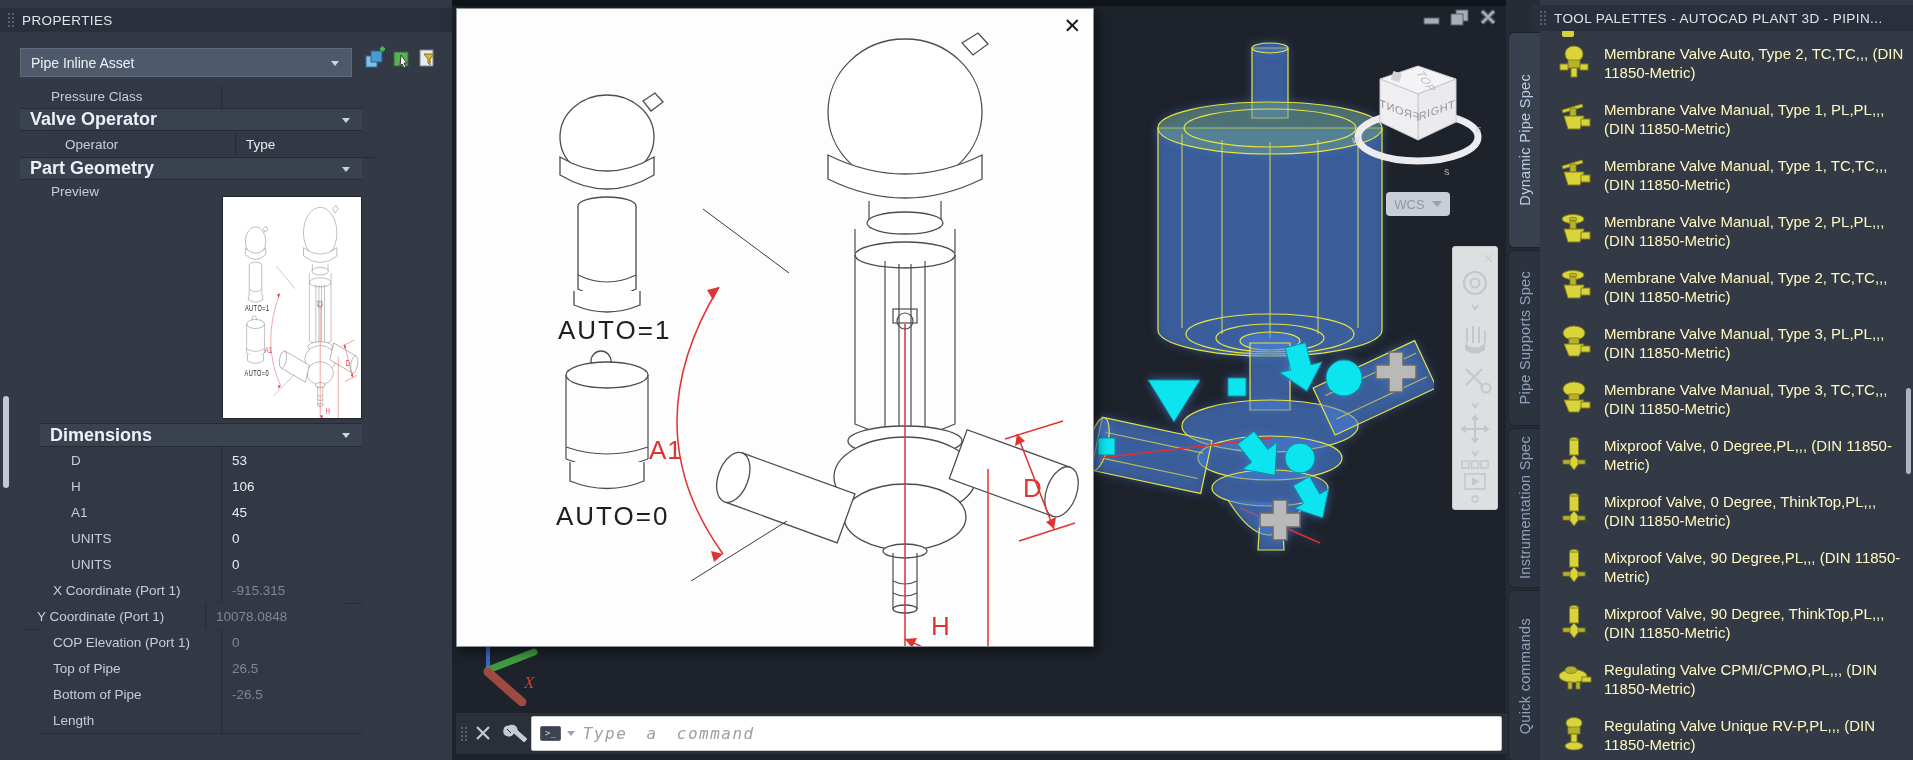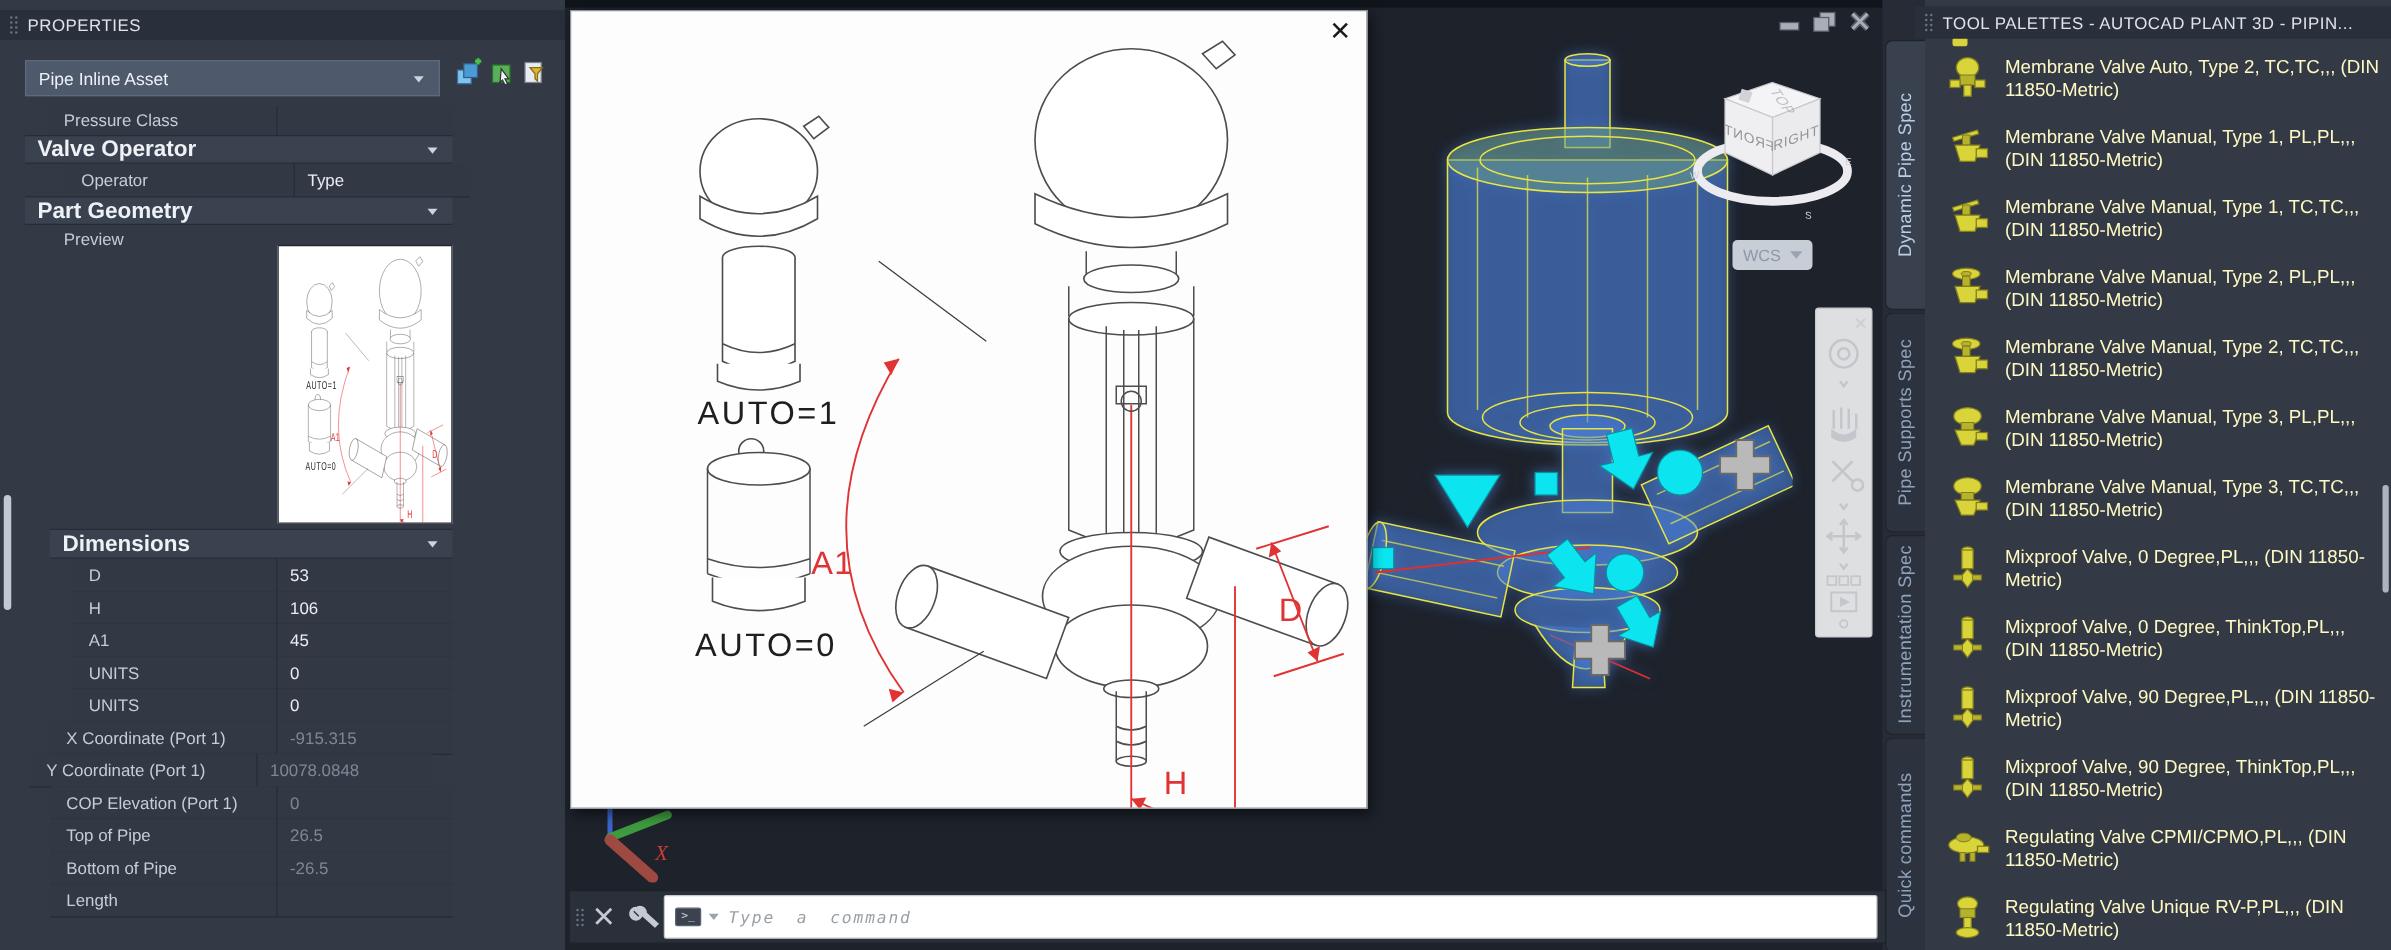--- a/index.html
+++ b/index.html
@@ -38,21 +38,21 @@
   .vcface{stroke:#c8c8cd;stroke-width:1;}
   .vctext{font-size:11px;fill:#94949c;letter-spacing:.5px;font-family:"Liberation Sans",sans-serif;}
   .vccompass{font-size:8px;fill:#cfcfd6;font-family:"Liberation Sans",sans-serif;}
   .wcs{position:absolute;background:rgba(230,236,245,.85);border-radius:4px;color:#8f98a8;font-size:13px;display:flex;align-items:center;justify-content:center;gap:7px;}
   .wcs .tri{width:0;height:0;border-left:5px solid transparent;border-right:5px solid transparent;border-top:6px solid #9aa3b2;}
   
   .navbar{position:absolute;background:rgba(248,249,250,.88);border:1px solid #c9ccd1;border-radius:3px;}
   
   .cmdbar{position:absolute;background:#2a303a;border:1px solid #1c212a;display:flex;align-items:center;z-index:6;}
   .cmdinput{flex:1;height:33px;background:#fff;border:1px solid #c8c8c8;border-radius:2px;display:flex;align-items:center;gap:6px;padding:0 8px;margin-right:6px;}
-  .cmdinput input{flex:1;border:none;outline:none;font-size:13px;background:transparent;font-style:italic;}
+  .cmdinput input{flex:1;border:none;outline:none;font-size:16px;background:transparent;font-style:italic;}
   .cmdinput input::placeholder{color:#9aa0a8;font-style:italic;font-family:"DejaVu Sans Mono",monospace;letter-spacing:1.5px;word-spacing:8px;}
   .promptchip{background:#3c434f;border:1px solid #5a6374;border-radius:2px;color:#cfd6df;font-size:9px;font-family:"DejaVu Sans Mono",monospace;padding:2px 4px;line-height:1;}
   .tri-dn{width:0;height:0;border-left:4px solid transparent;border-right:4px solid transparent;border-top:5px solid #9aa2ad;}
   
   .tabstrip{position:absolute;background:#262b35;}
   .vtab{position:absolute;left:2px;width:31px;border:1px solid #1f242c;border-right:none;border-radius:6px 0 0 6px;background:#2d333e;color:#8fa3bd;display:flex;align-items:center;justify-content:center;}
   .vtab span{writing-mode:vertical-rl;transform:rotate(180deg);font-size:14.5px;letter-spacing:.3px;}
   .vtab.active{background:#39414e;color:#b9cde8;}
   .tp-item{display:flex;gap:12px;margin-bottom:14px;padding:2px 0 2px 8px;}
   .tp-item .vicon{flex:none;width:36px;height:36px;}

